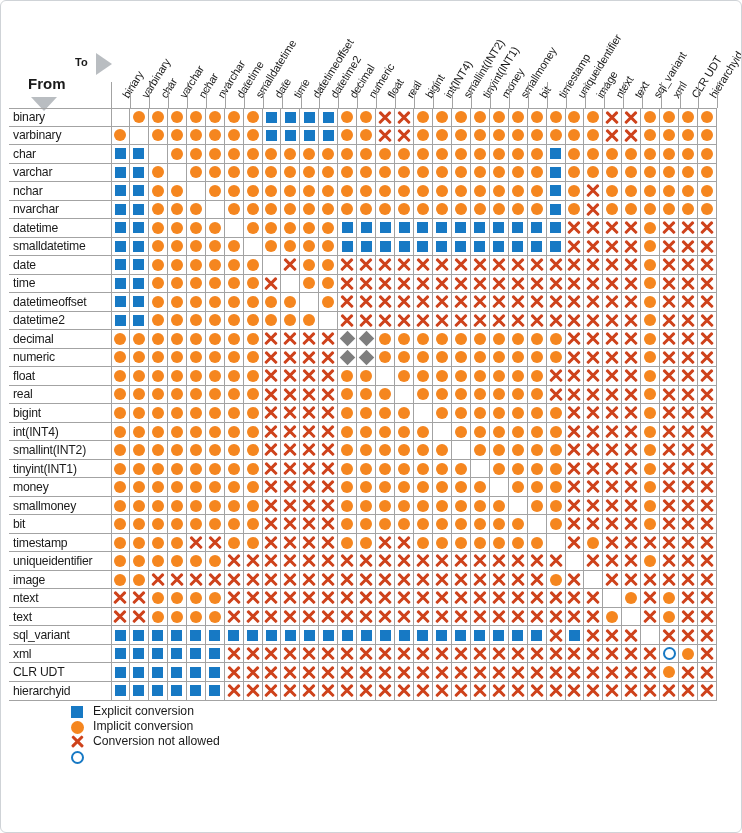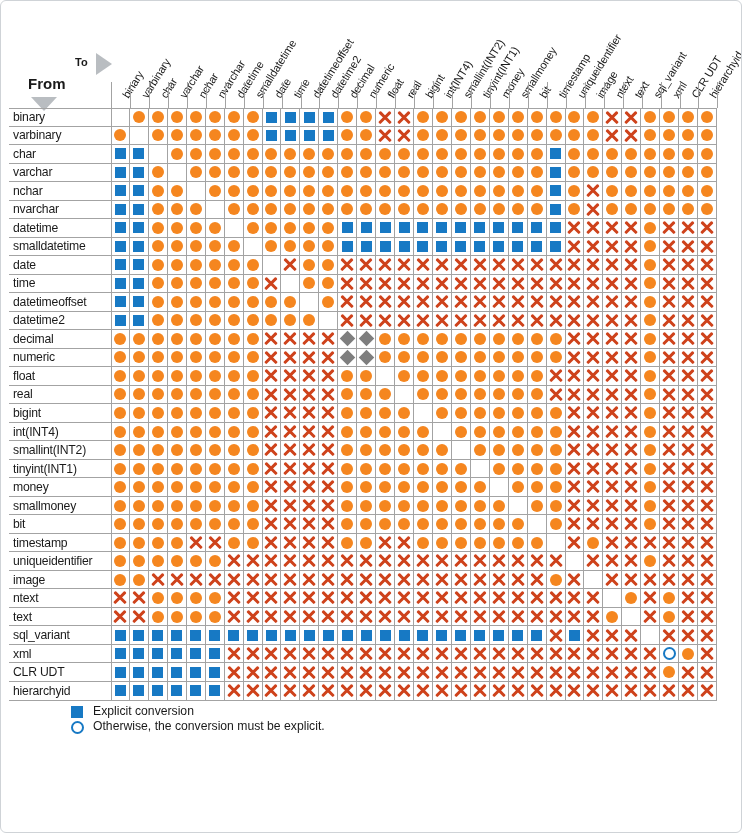--- a/index.html
+++ b/index.html
@@ -3194,21 +3194,32 @@
 
   <div class="legend">
     <div class="legend-item">
       <span class="legend-marker">
           <span class="sq"></span>
         </span>
       <span>Explicit conversion</span>
     </div>
     <div class="legend-item">
       <span class="legend-marker">
+          <span class="ci"></span>
+        </span>
+      <span>Implicit conversion</span>
+    </div>
+    <div class="legend-item">
+      <span class="legend-marker">
+          <span class="xx"></span>
+        </span>
+      <span>Conversion not allowed</span>
+    </div>
+    <div class="legend-item">
+      <span class="legend-marker">
           <span class="oc"></span>
         </span>
       <span class="legend-text">
-        <span>Otherwise, the conversion must be explicit.</span>
       </span>
     </div>
   </div>
 
 </div>
 
 </body></html>

